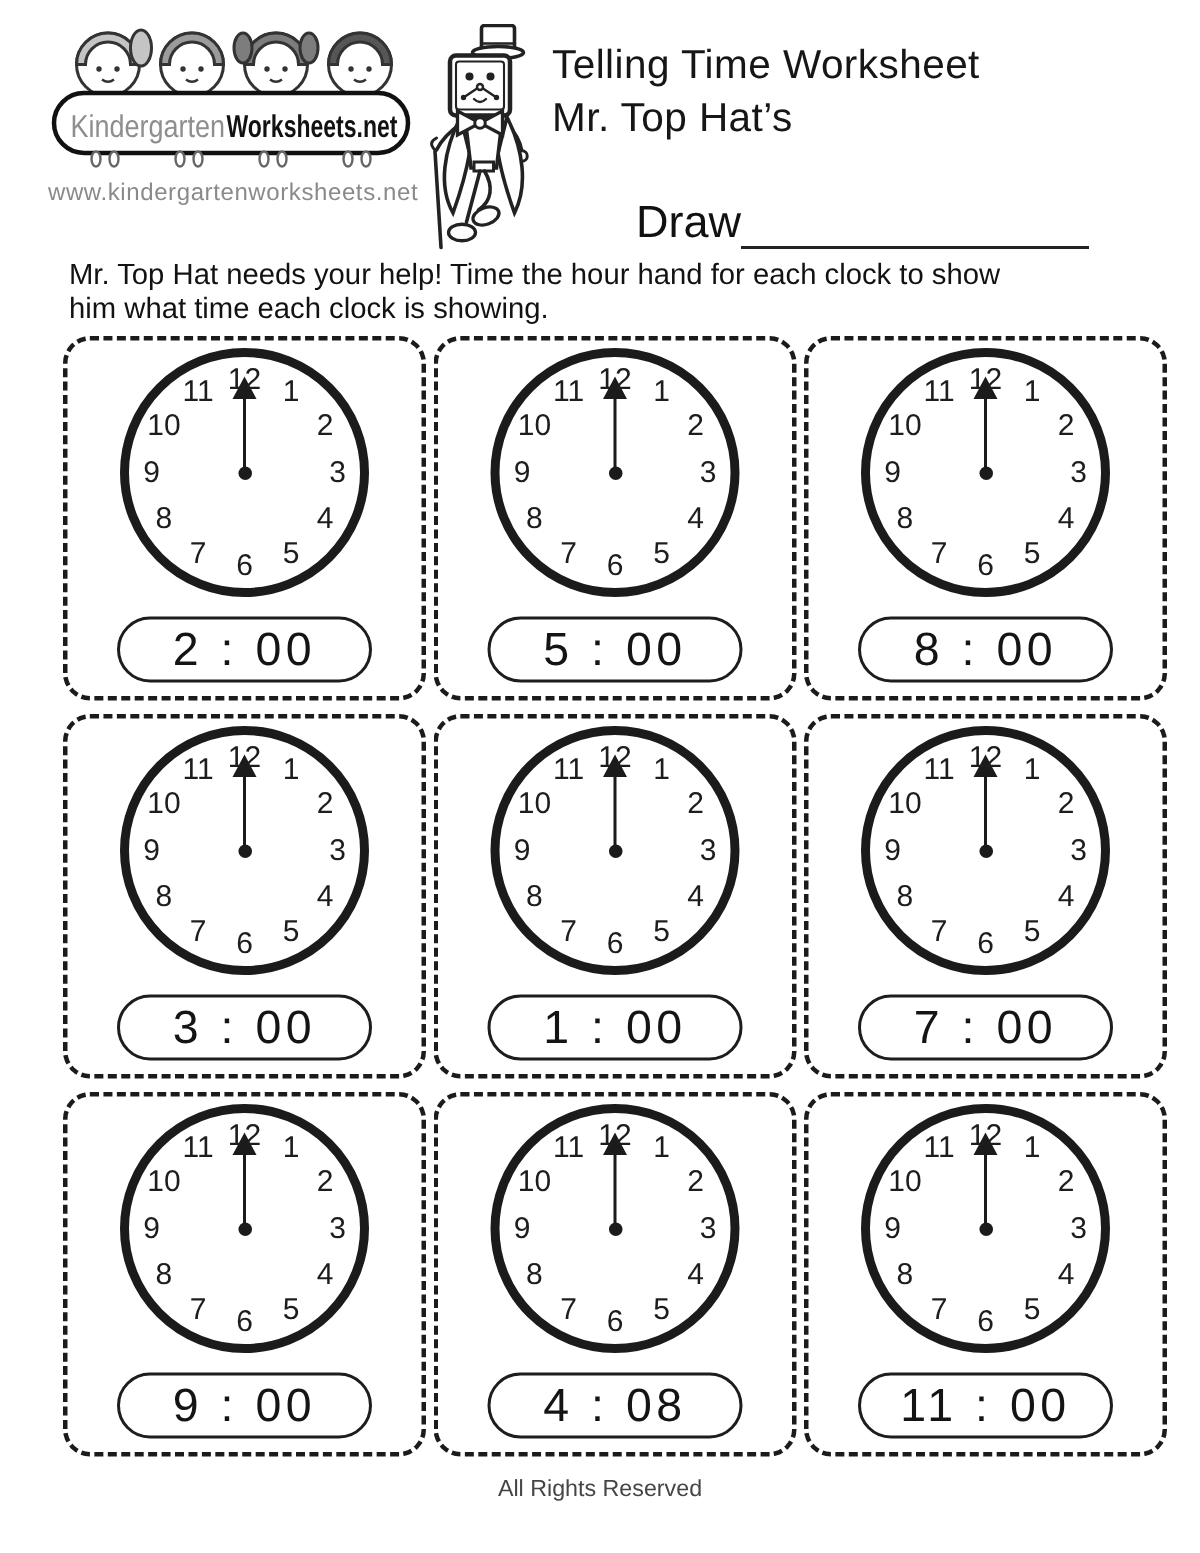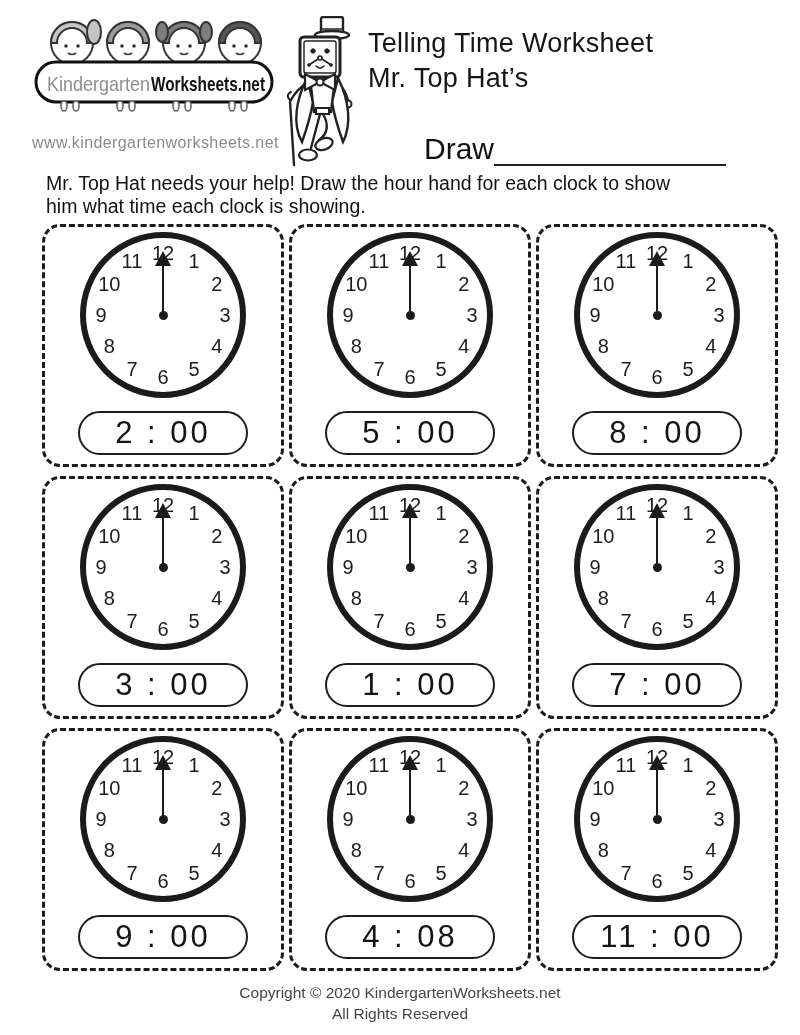--- a/index.html
+++ b/index.html
@@ -8,21 +8,21 @@
     --footer:#454545;
   }
   *{box-sizing:border-box;margin:0;padding:0;}
   html,body{background:#fff;}
   body{font-family:"Liberation Sans",sans-serif;color:var(--ink);}
   .page{position:relative;width:800px;height:1035px;background:#fff;overflow:hidden;margin:0 auto;}
 
   
   .logo{position:absolute;left:32px;top:10px;width:244px;}
   .logo svg{display:block;}
-  .logo-url{font-size:16px;color:var(--gray);letter-spacing:.4px;margin-top:16px;text-align:center;}
+  .logo-url{font-size:16px;color:var(--gray);letter-spacing:.4px;margin-top:2px;text-align:center;}
 
   .character{position:absolute;left:280px;top:16px;width:86px;height:154px;}
 
   .title-block{position:absolute;left:368px;top:26px;}
   .title-line{font-size:27px;line-height:35px;color:#161616;letter-spacing:.3px;}
 
   .name-row{position:absolute;left:424px;top:132px;display:flex;align-items:flex-end;}
   .name-label{font-size:30px;line-height:34px;color:#111;}
   .name-line{width:232px;border-bottom:2.5px solid #222;height:32px;}
 
@@ -183,21 +183,21 @@
     <div class="title-line">Telling Time Worksheet</div>
     <div class="title-line">Mr. Top Hat’s</div>
   </div>
 
   <div class="name-row">
     <span class="name-label">Draw</span>
     <span class="name-line"></span>
   </div>
 
   <div class="instructions">
-    <div class="instr-line">Mr. Top Hat needs your help! Draw the hour hand for each clock to show</div>
+    <div class="instr-line">Mr. Top Hat needs your help! Time the hour hand for each clock to show</div>
     <div class="instr-line">him what time each clock is showing.</div>
   </div>
 
   <div class="grid">
     <div class="cell">
       <div class="clock-face">
         <div class="minute-hand" style="transform: rotate(0deg);"></div>
         <div class="center-dot"></div>
       <span class="clock-num" style="left: 77px; top: 15px;">12</span>
           <span class="clock-num" style="left: 108px; top: 23.3064px;">1</span>
@@ -388,17 +388,16 @@
           <span class="clock-num" style="left: 23.3064px; top: 46px;">10</span>
           <span class="clock-num" style="left: 46px; top: 23.3064px;">11</span>
         </div>
       <div class="time-pill">
         <span class="time-text">11 : 00</span>
       </div>
     </div>
   </div>
 
   <div class="footer">
-    <div class="footer-line">Copyright © 2020 KindergartenWorksheets.net</div>
     <div class="footer-line">All Rights Reserved</div>
   </div>
 
 </div>
 
 </body></html>

